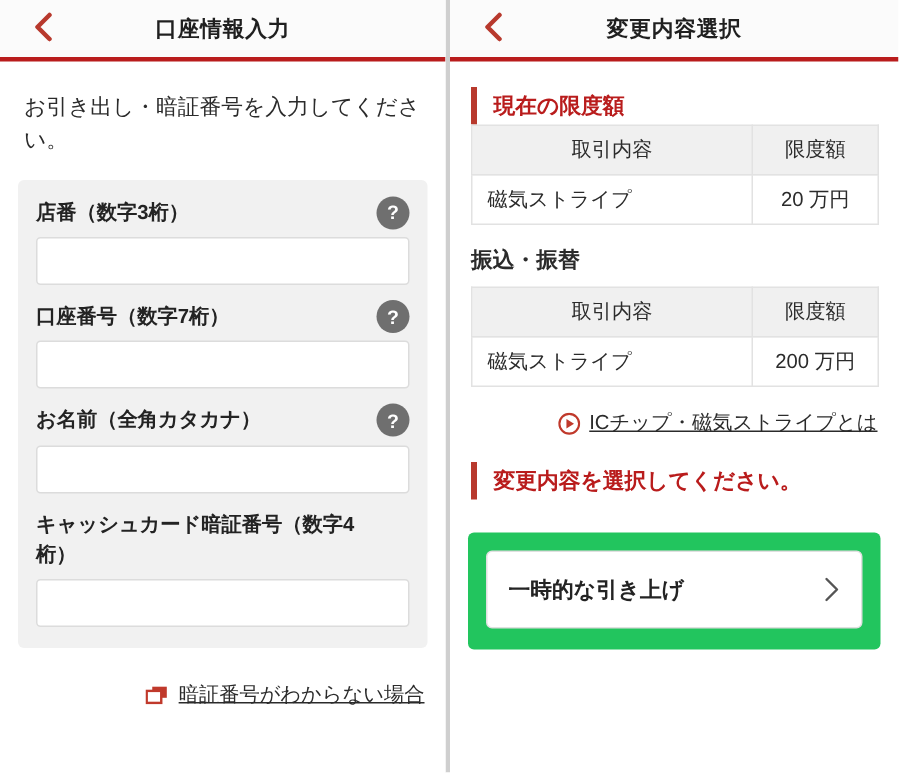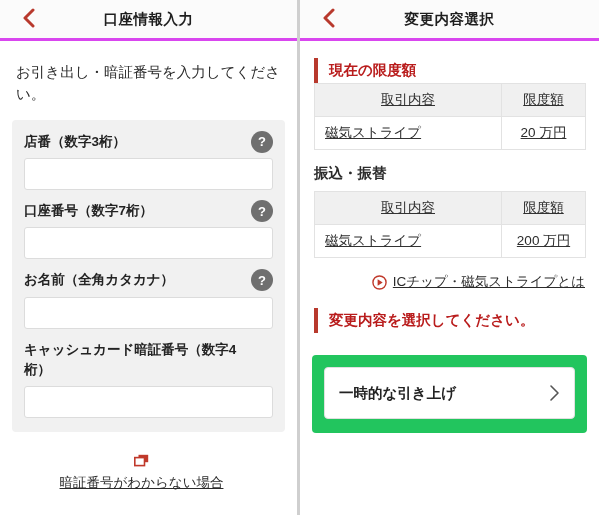--- a/index.html
+++ b/index.html
@@ -12,21 +12,21 @@
   }
   .screen { position: relative; width: 600px; height: 515px; display: flex; }
   .panel { position: relative; width: 299px; height: 515px; overflow: hidden; background:#fff; }
   .panel-left { width: 297px; }
   .divider { width: 3px; height: 515px; background: #cfcfcf; flex: 0 0 3px; }
 
   
   .hdr {
     position: relative; height: 41px;
     background: #fbfbfb;
-    border-bottom: 3px solid #d946ef;
+    border-bottom: 3px solid #b91c1c;
     display: flex; align-items: center; justify-content: center;
   }
   .hdr-title { font-size: 14.5px; font-weight: 700; color: #1f1f1f; letter-spacing: .5px; }
   .back-btn {
     position: absolute; left: 8px; top: 0; bottom: 3px;
     width: 40px; display: flex; align-items: center; justify-content: center;
     cursor: pointer; background: transparent; border: none;
   }
   .chev-left { display:block; }
 
@@ -56,21 +56,21 @@
     cursor: pointer; user-select: none;
   }
   .text-input {
     display: block; width: 100%; height: 32px;
     background: #ffffff; border: 1px solid #dcdcdc; border-radius: 3px;
     font-size: 14px; font-family: inherit; color: #222; padding: 0 8px;
     outline: none;
   }
   .link-row {
     display: flex; align-items: center; justify-content: flex-end;
-    gap: 7px; margin: 22px 14px 0 0; flex-direction: column;
+    gap: 7px; margin: 22px 14px 0 0;
   }
   .newwin-icon { flex: 0 0 auto; display:block; }
   .link-text {
     font-size: 13.5px; color: #2b2b2b; text-decoration: underline;
     cursor: pointer; white-space: nowrap;
   }
 
   
   .sec-head {
     display: flex; align-items: center;
@@ -81,21 +81,20 @@
   }
   .sec-head-text { font-size: 14.5px; font-weight: 700; color: #b91c1c; text-align: center; }
   .sub-head {
     margin: 14px 0 8px 14px;
     font-size: 14.5px; font-weight: 700; color: #2b2b2b;
   }
   table.limit-table {
     width: 272px; margin-left: 14px;
     border-collapse: collapse;
     table-layout: fixed;
-    text-decoration: underline;
   }
   table.limit-table th, table.limit-table td {
     border: 1px solid #e2e2e2;
     font-size: 13.5px; font-weight: 400; color: #2b2b2b;
     height: 33px; padding: 0 10px;
   }
   table.limit-table th { background: #f0f0f0; text-align: center; }
   table.limit-table td.tx { text-align: left; }
   table.limit-table td.amt, table.limit-table th.amt { text-align: center; width: 84px; }
   .ic-link-row {

